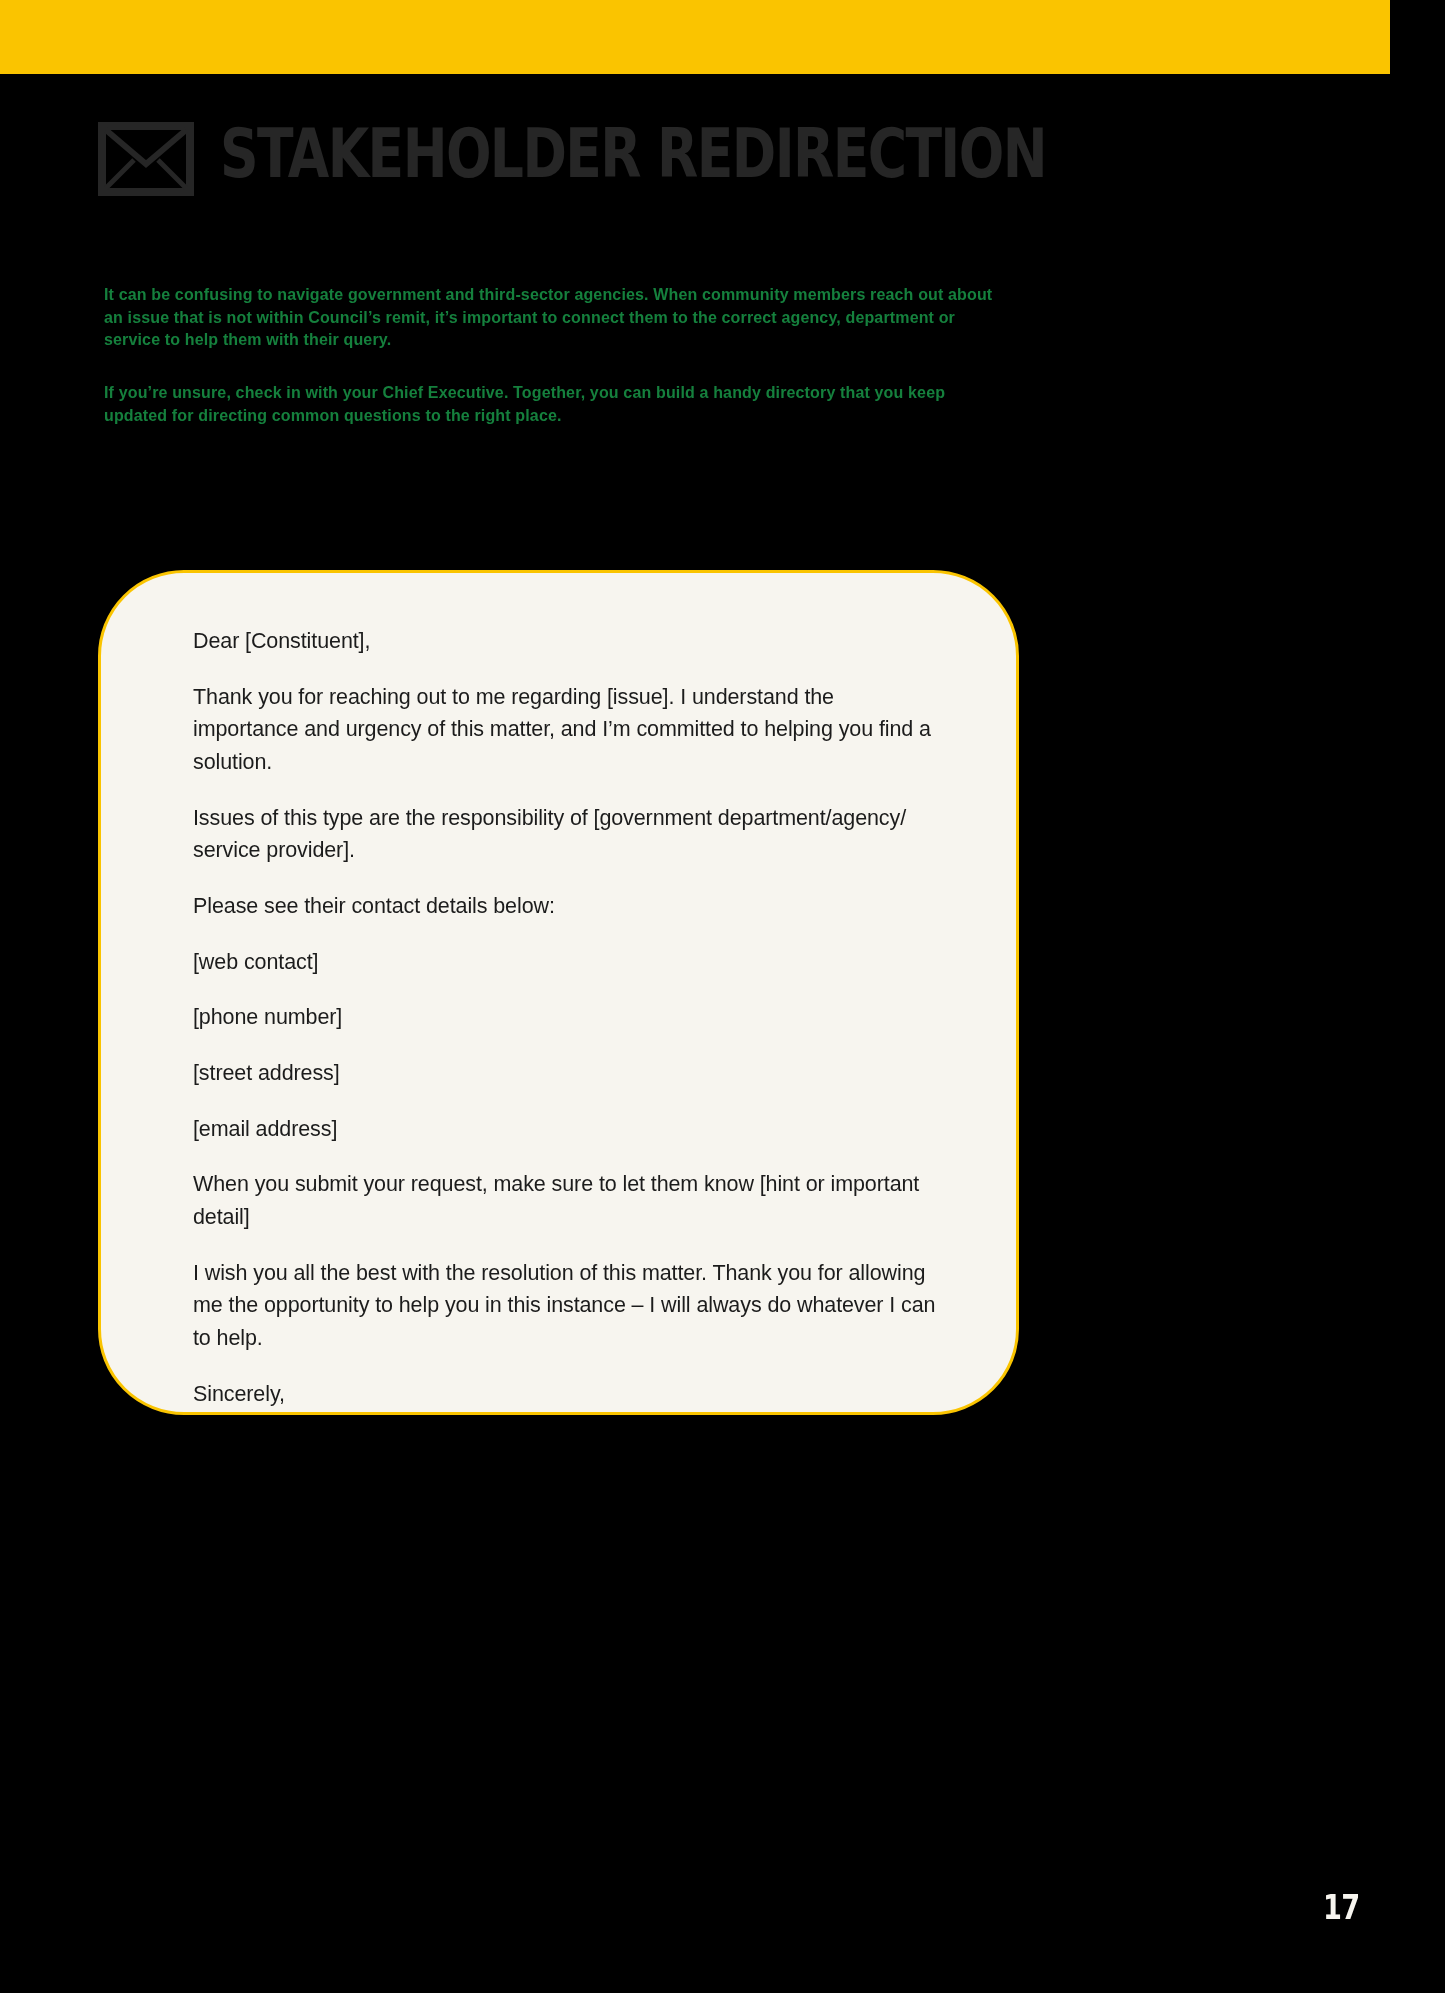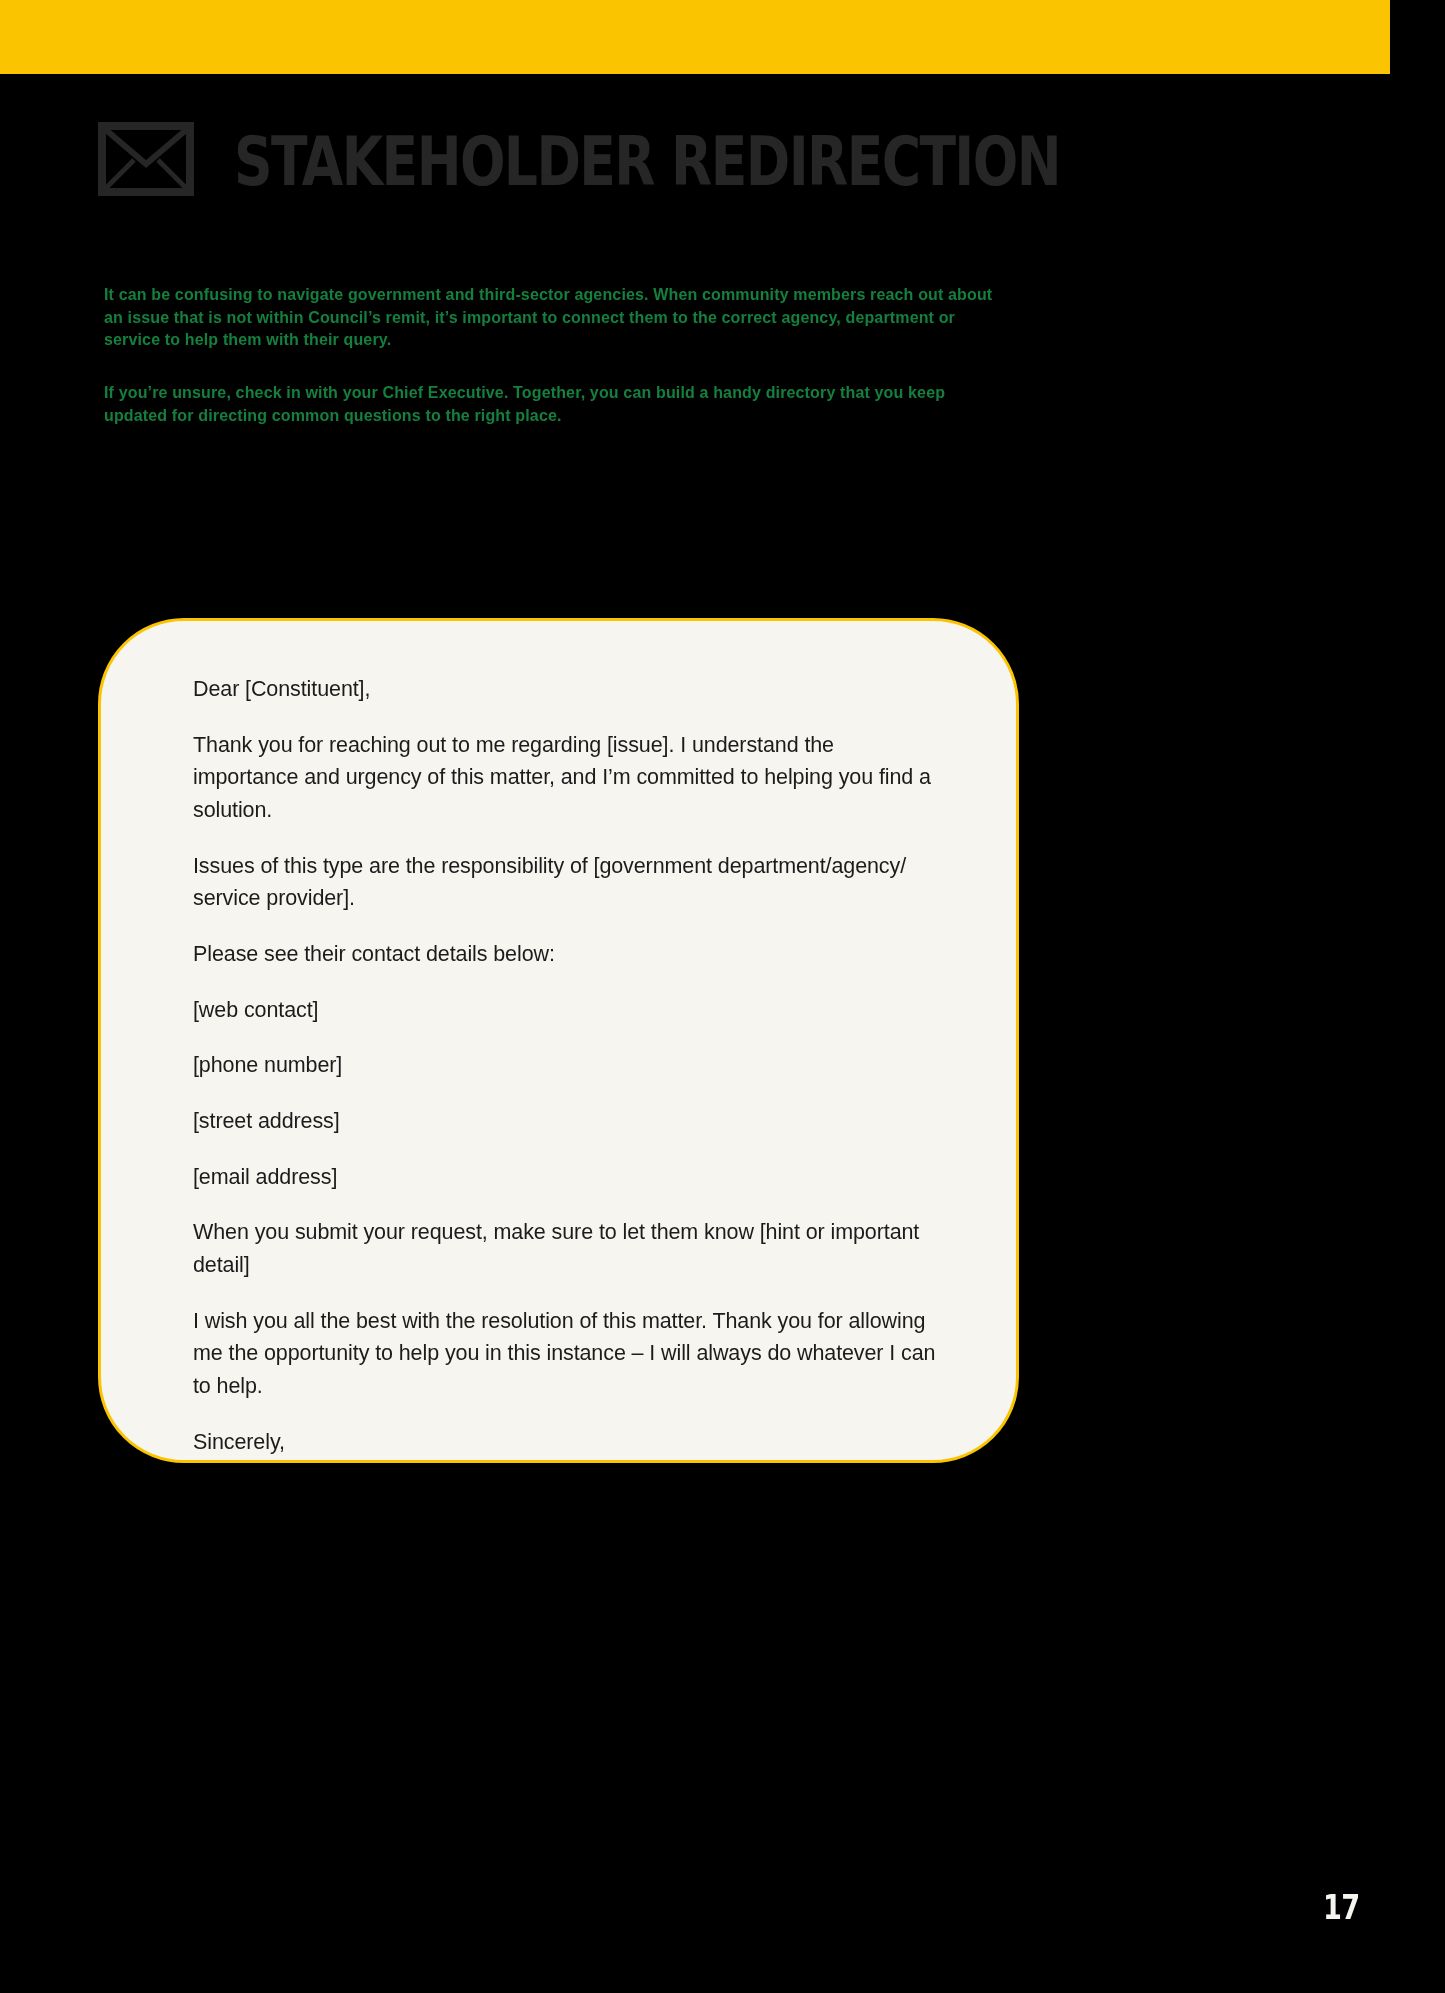--- a/index.html
+++ b/index.html
@@ -19,22 +19,22 @@
     height:74px;
     background:#FAC400;
   }
 
   
   .header {
     position:absolute;
     left:98px;
     top:122px;
     display:flex;
-    align-items:flex-end;
-    gap:40px;
+    align-items:flex-start;
+    gap:26px;
   }
   .env-icon {
     width:96px;
     height:74px;
     flex:0 0 auto;
     display:block;
   }
   .page-title {
     font-family:"DejaVu Sans", sans-serif;
     font-weight:bold;
@@ -67,21 +67,20 @@
   .letter-card {
     position:absolute;
     left:98px;
     top:570px;
     width:921px;
     height:845px;
     background:#F7F5EF;
     border:3px solid #FAC400;
     border-radius:86px;
     padding:52px 78px 40px 92px;
-    margin-top:48px;
   }
   .letter-card p {
     color:#1c1c1c;
     font-size:21.5px;
     line-height:1.52;
     letter-spacing:-0.1px;
   }
   .letter-card p + p { margin-top:23px; }
 
   

